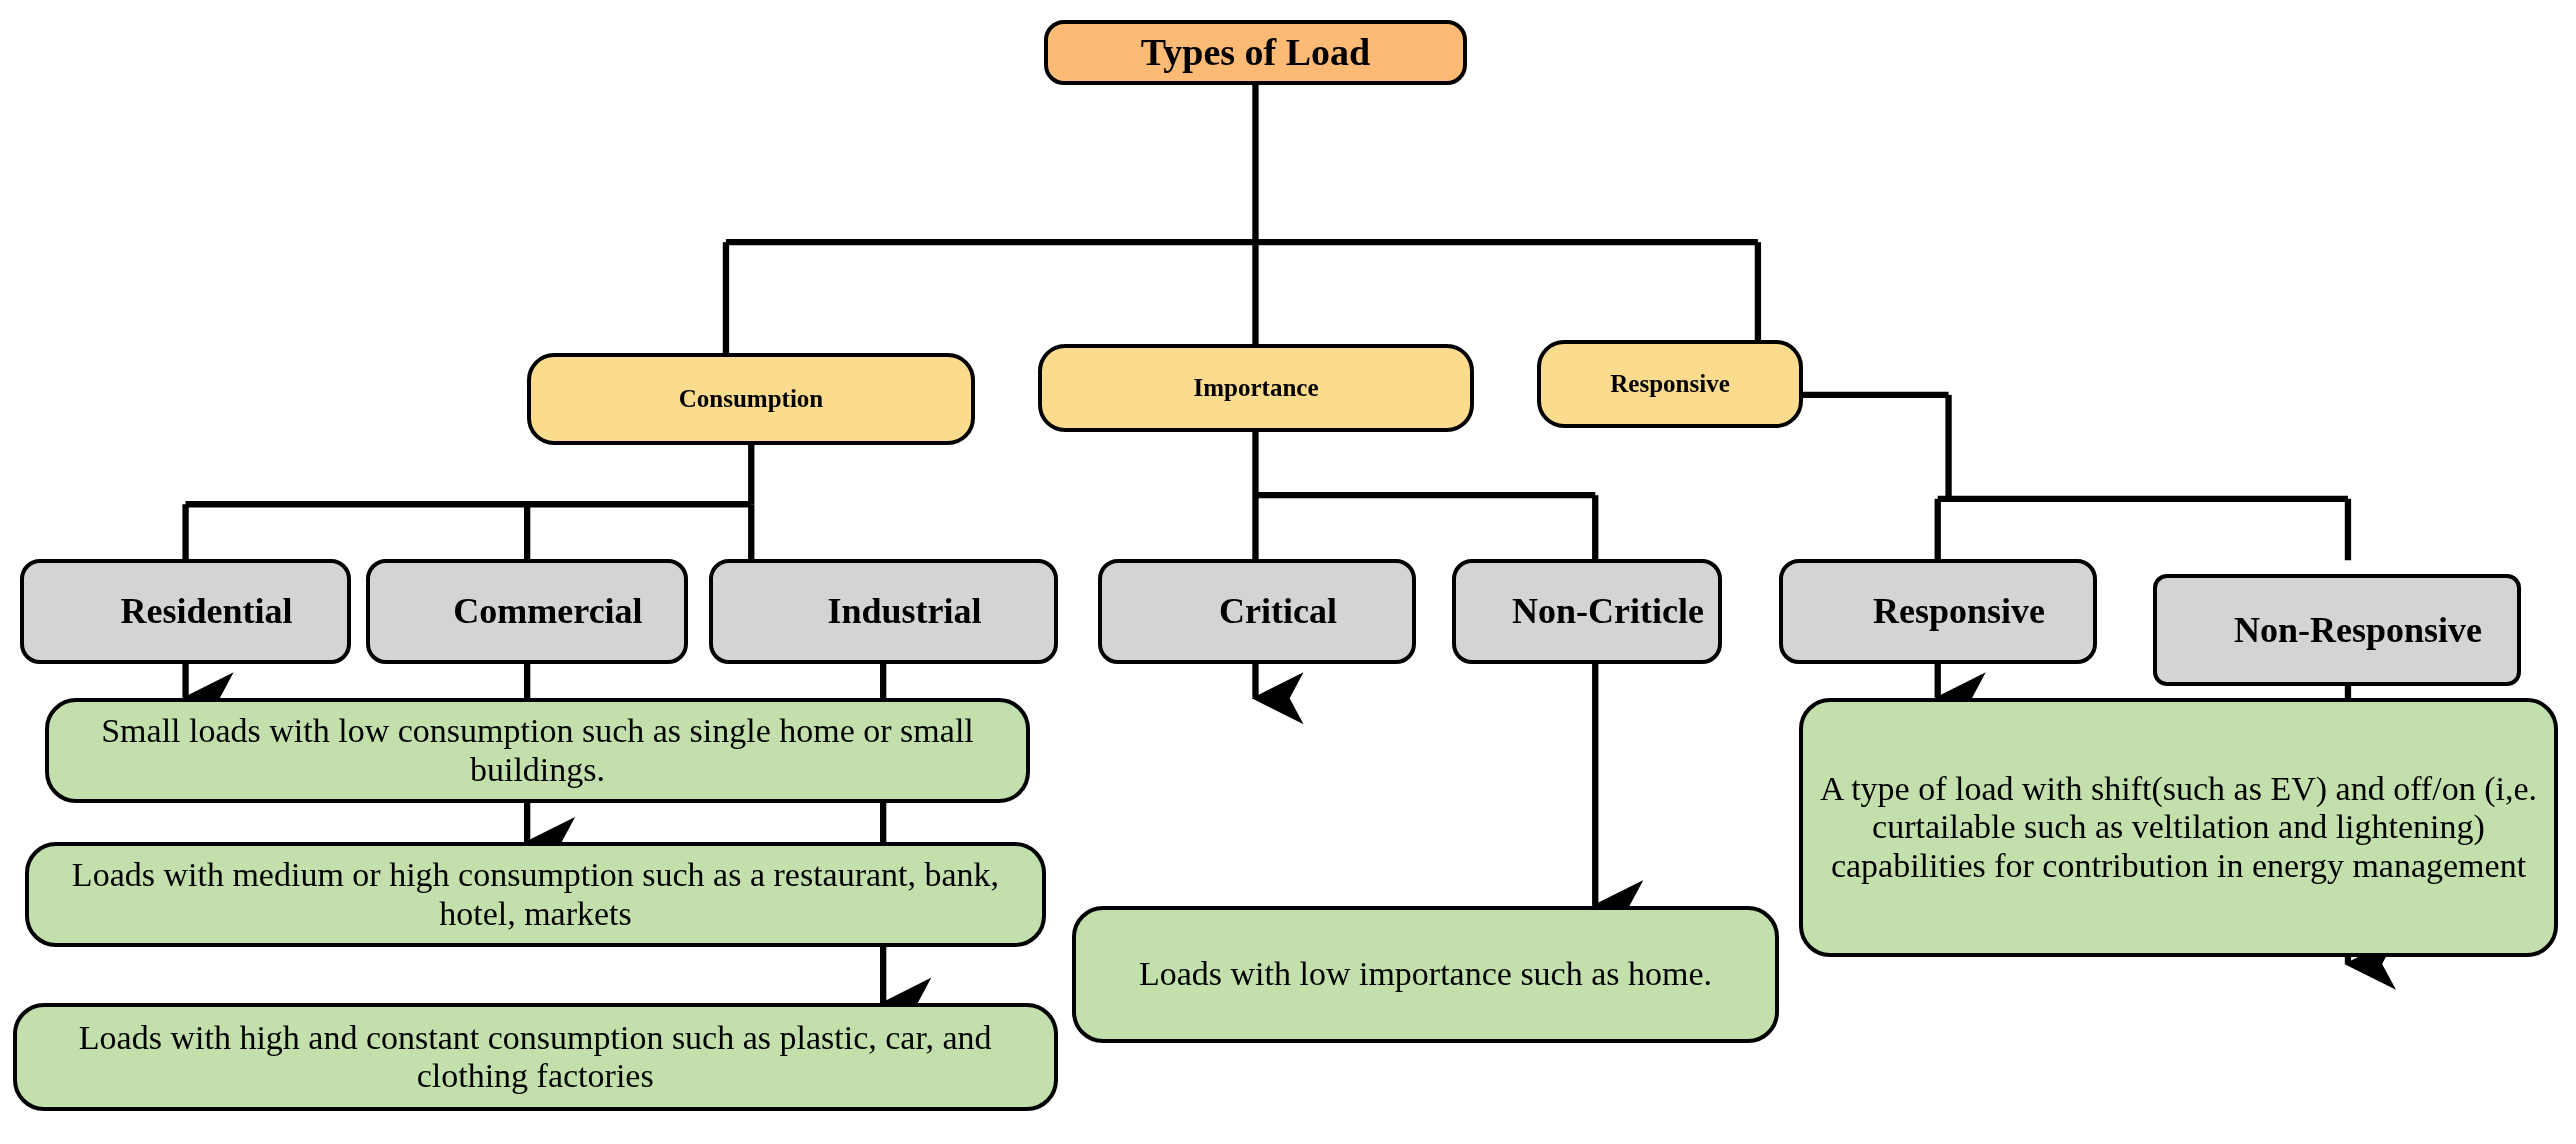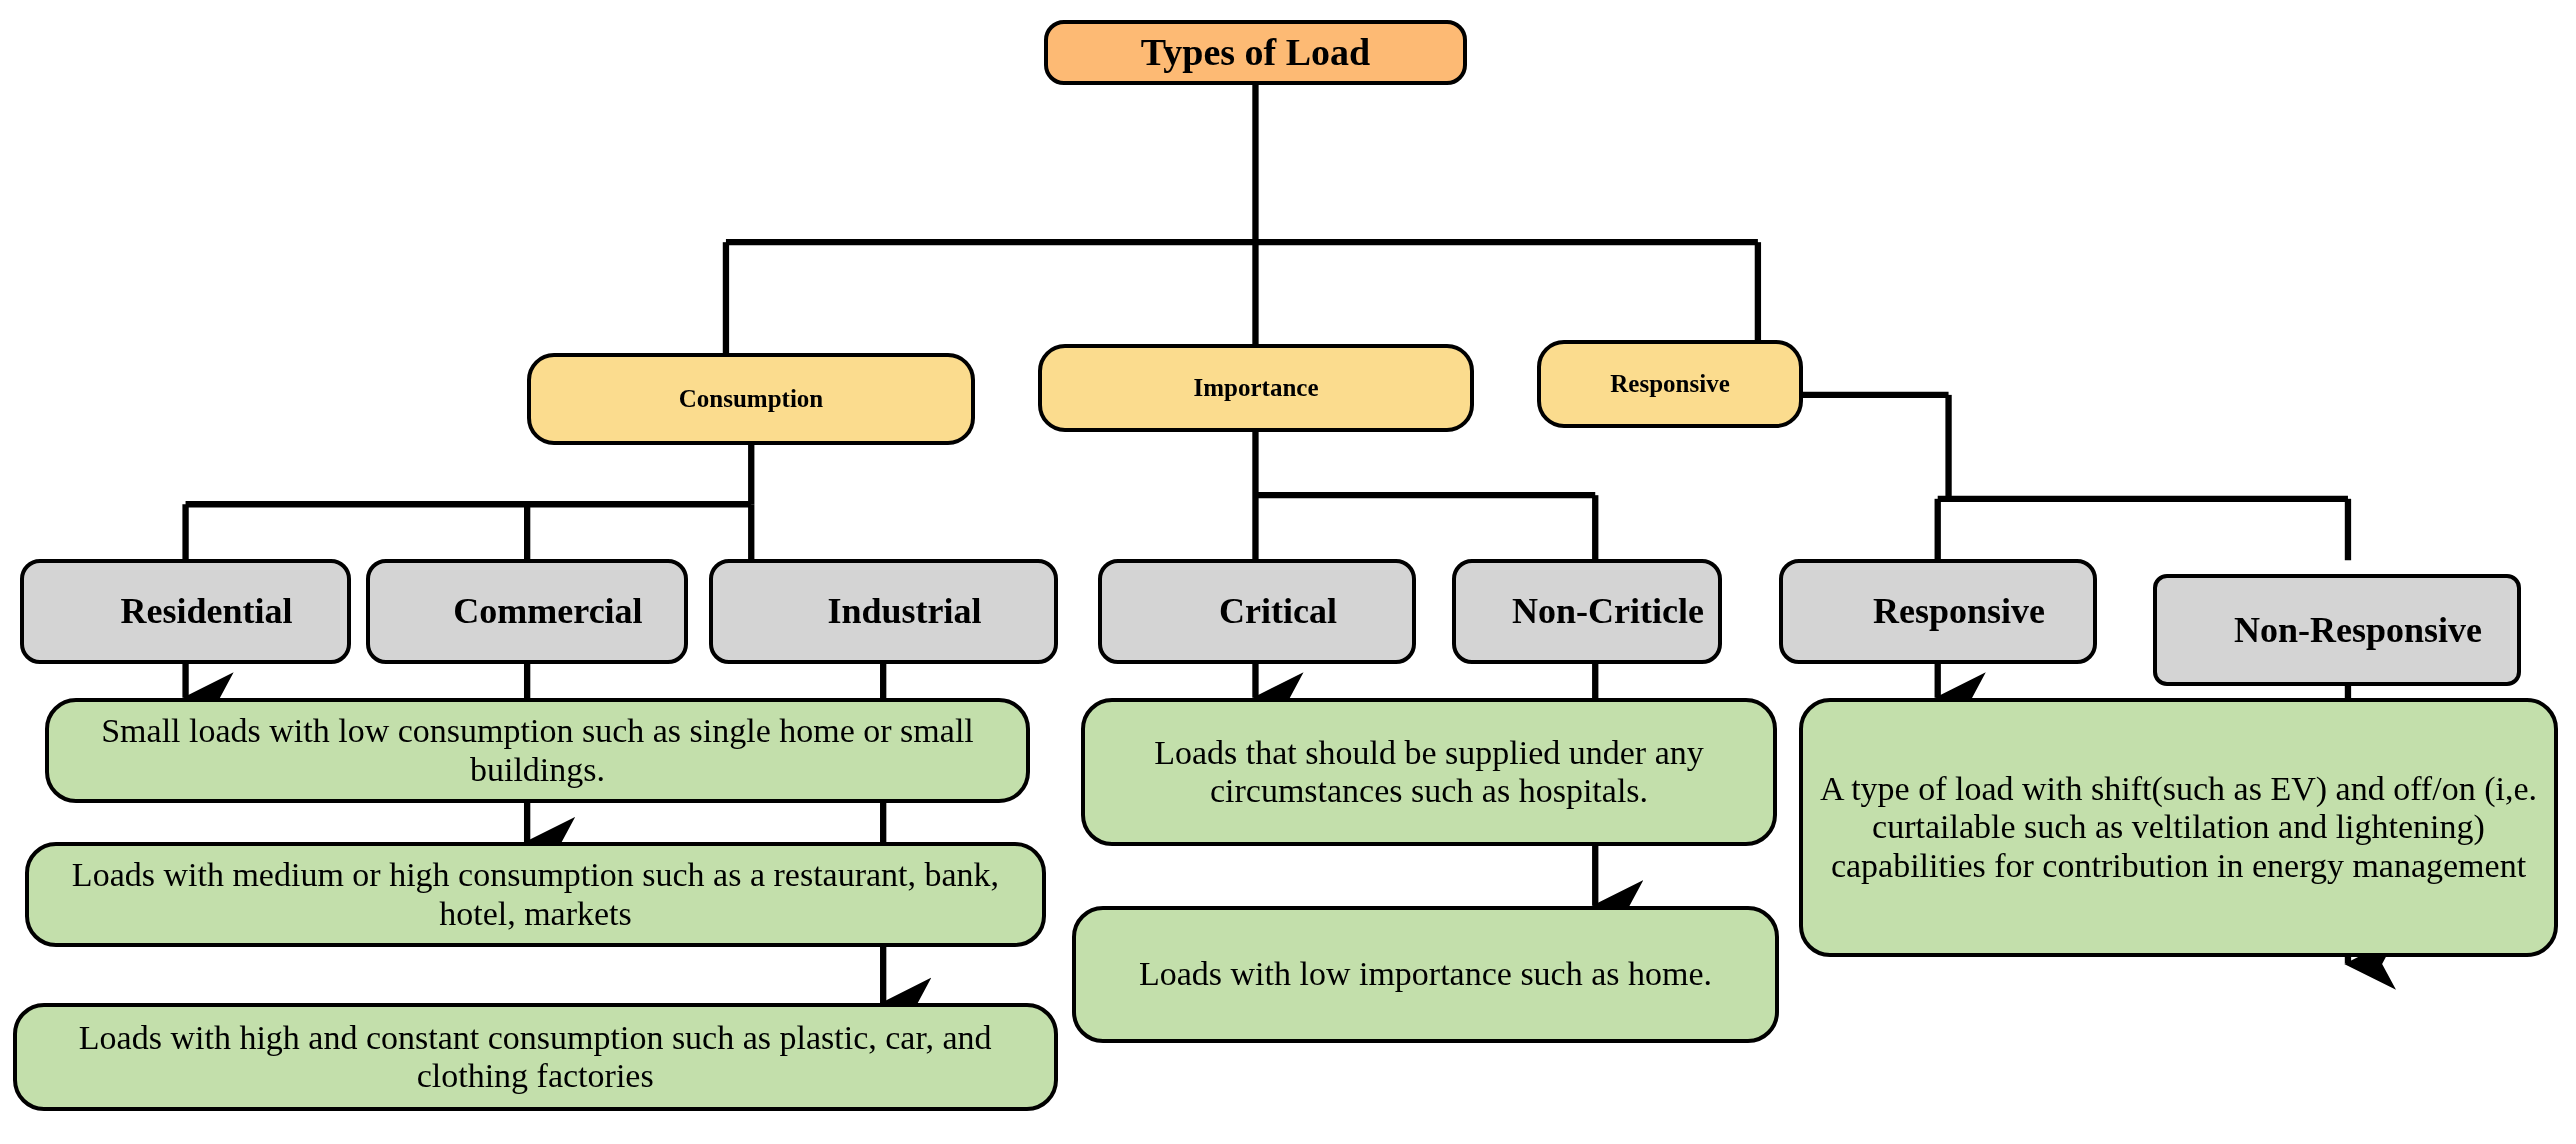--- a/index.html
+++ b/index.html
@@ -110,23 +110,20 @@
   <div class="node desc" style="left:45px;top:698px;width:985px;height:105px;">
     <span>Small loads with low consumption such as single home or small buildings.</span>
   </div>
   <div class="node desc" style="left:25px;top:842px;width:1021px;height:105px;">
     <span>Loads with medium or high consumption such as a restaurant, bank, hotel, markets</span>
   </div>
   <div class="node desc" style="left:12.7px;top:1003px;width:1045px;height:108px;">
     <span>Loads with high and constant consumption such as plastic, car, and clothing factories</span>
   </div>
 
-  <div class="node desc" style="left:1081px;top:698px;width:696px;height:148px;">
-    <span>Loads that should be supplied under any circumstances such as hospitals.</span>
-  </div>
   <div class="node desc" style="left:1072px;top:906px;width:707px;height:137px;">
     <span>Loads with low importance such as home.</span>
   </div>
 
   <div class="node desc" style="left:1799px;top:698px;width:759px;height:259px;">
     <span>A type of load with shift(such as EV) and off/on (i,e. curtailable such as veltilation and lightening) capabilities for contribution in energy management</span>
   </div>
 
 </div>
 

